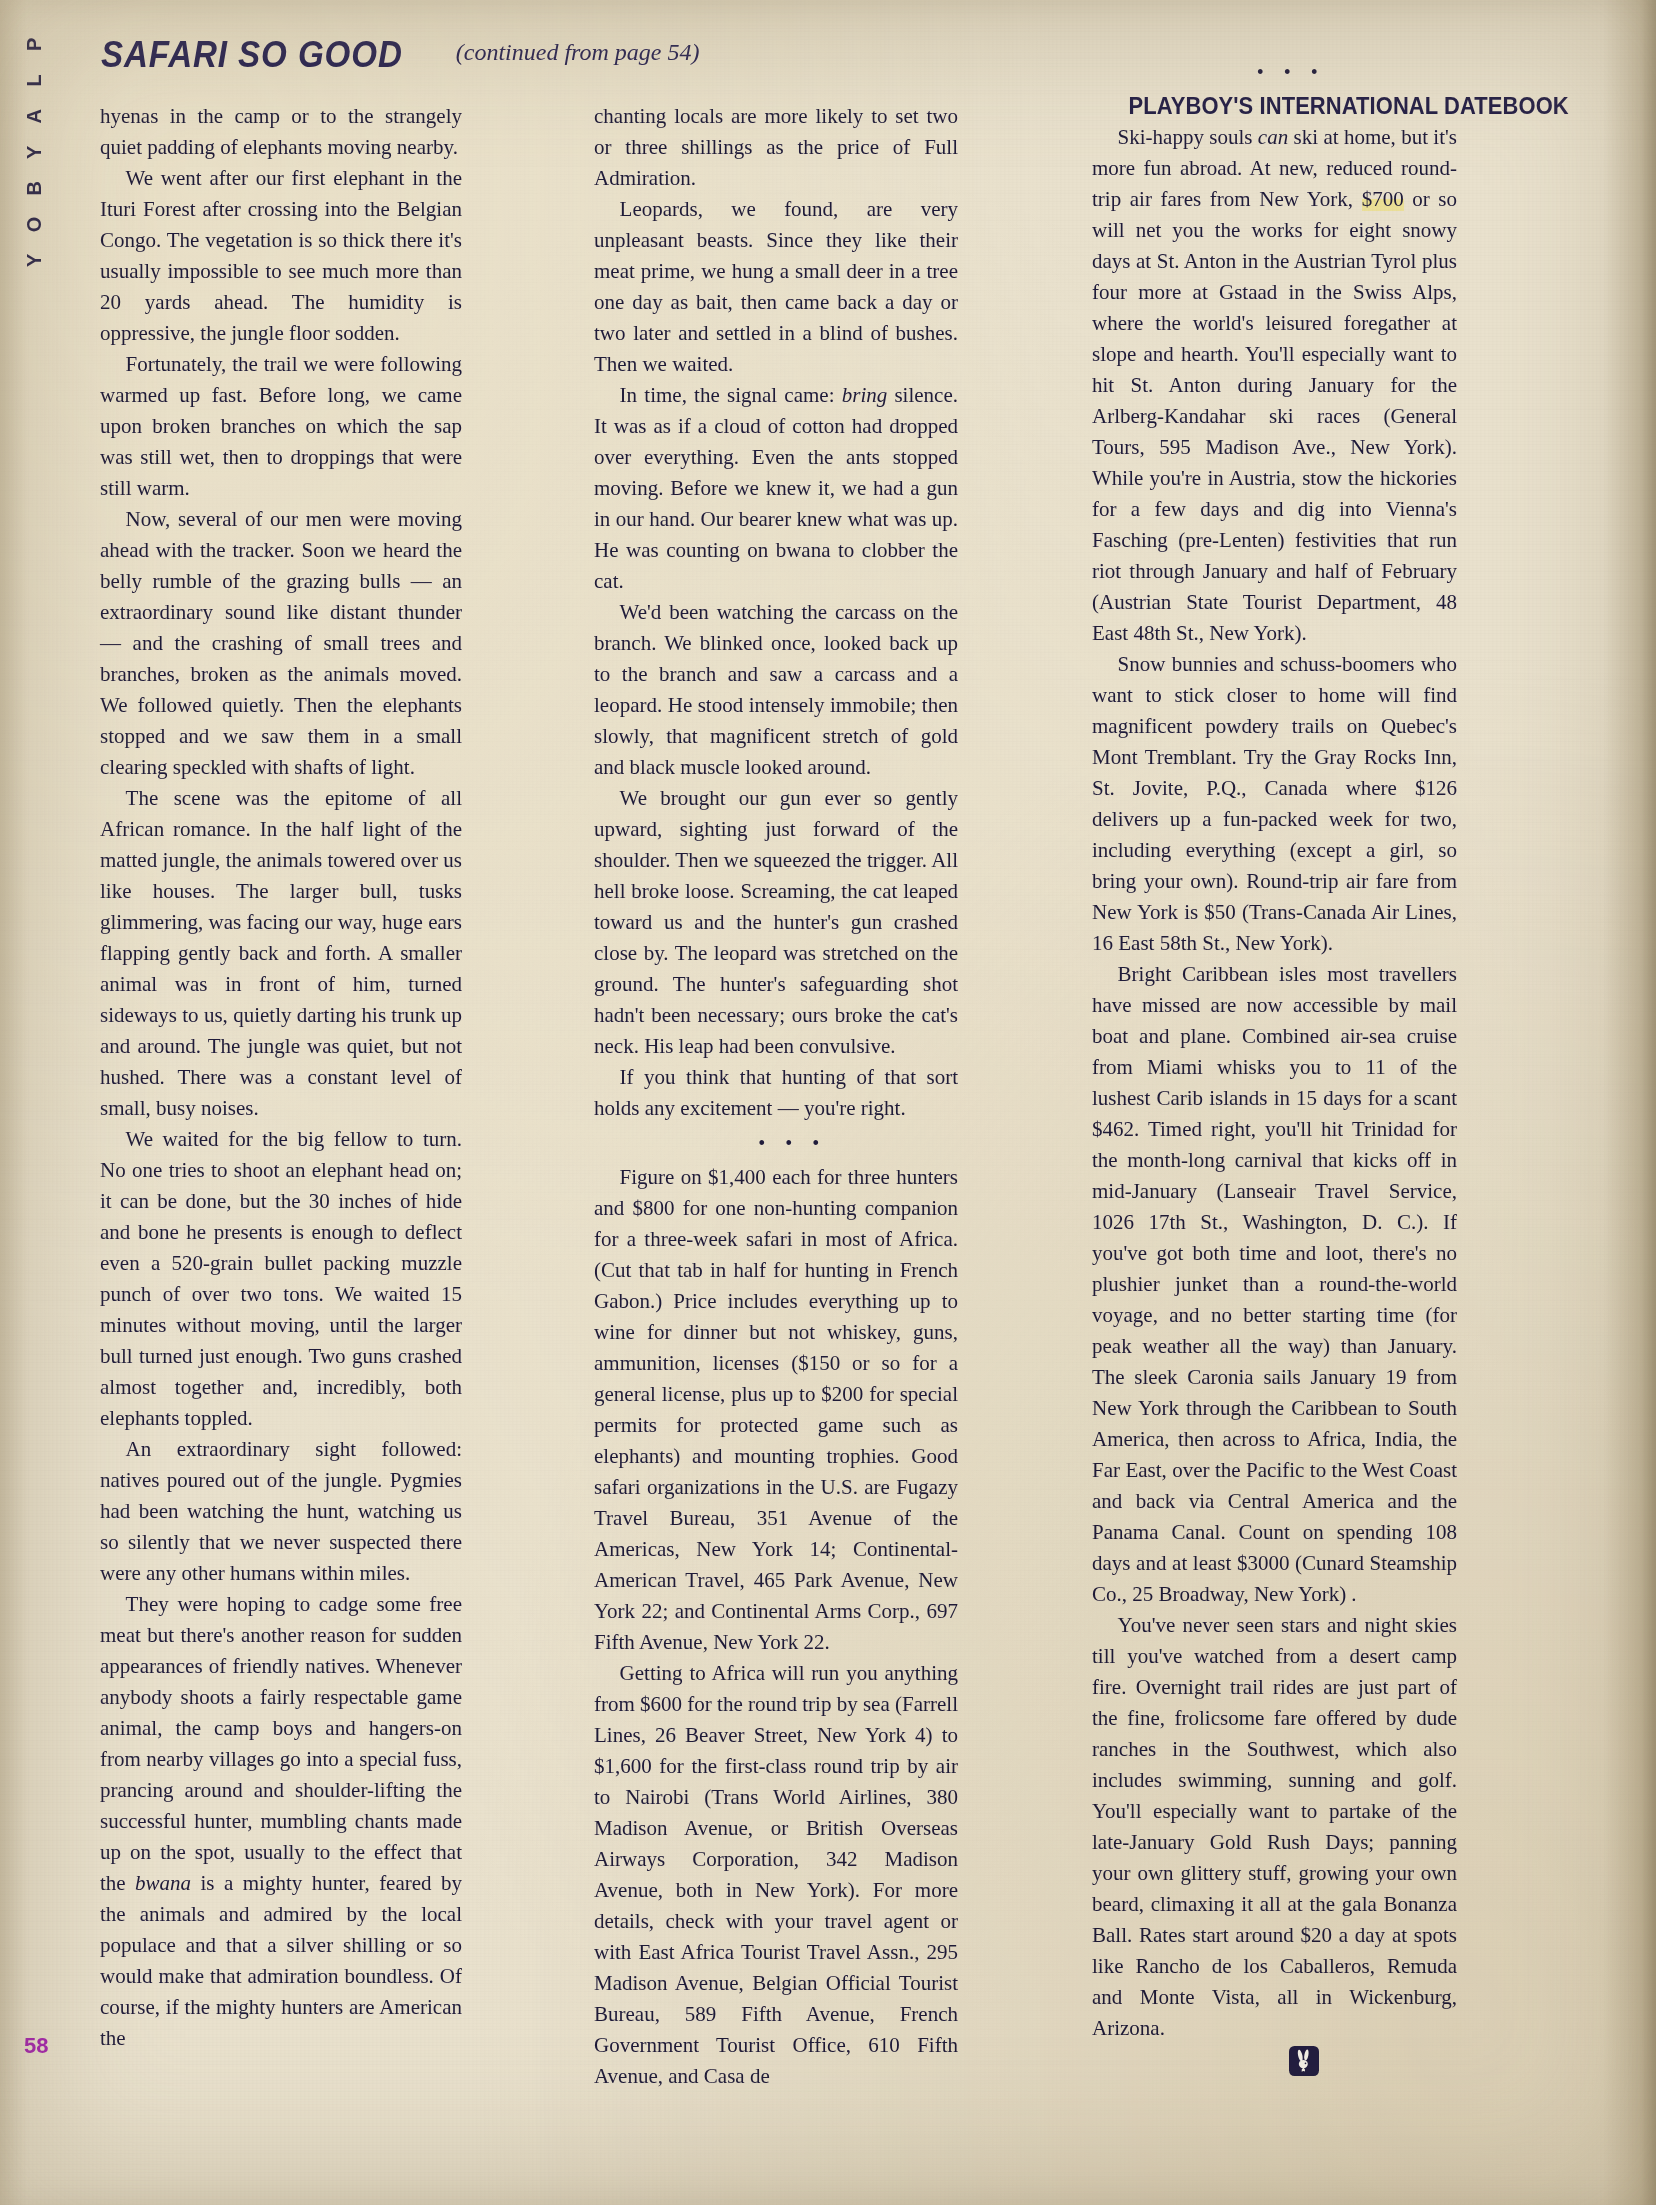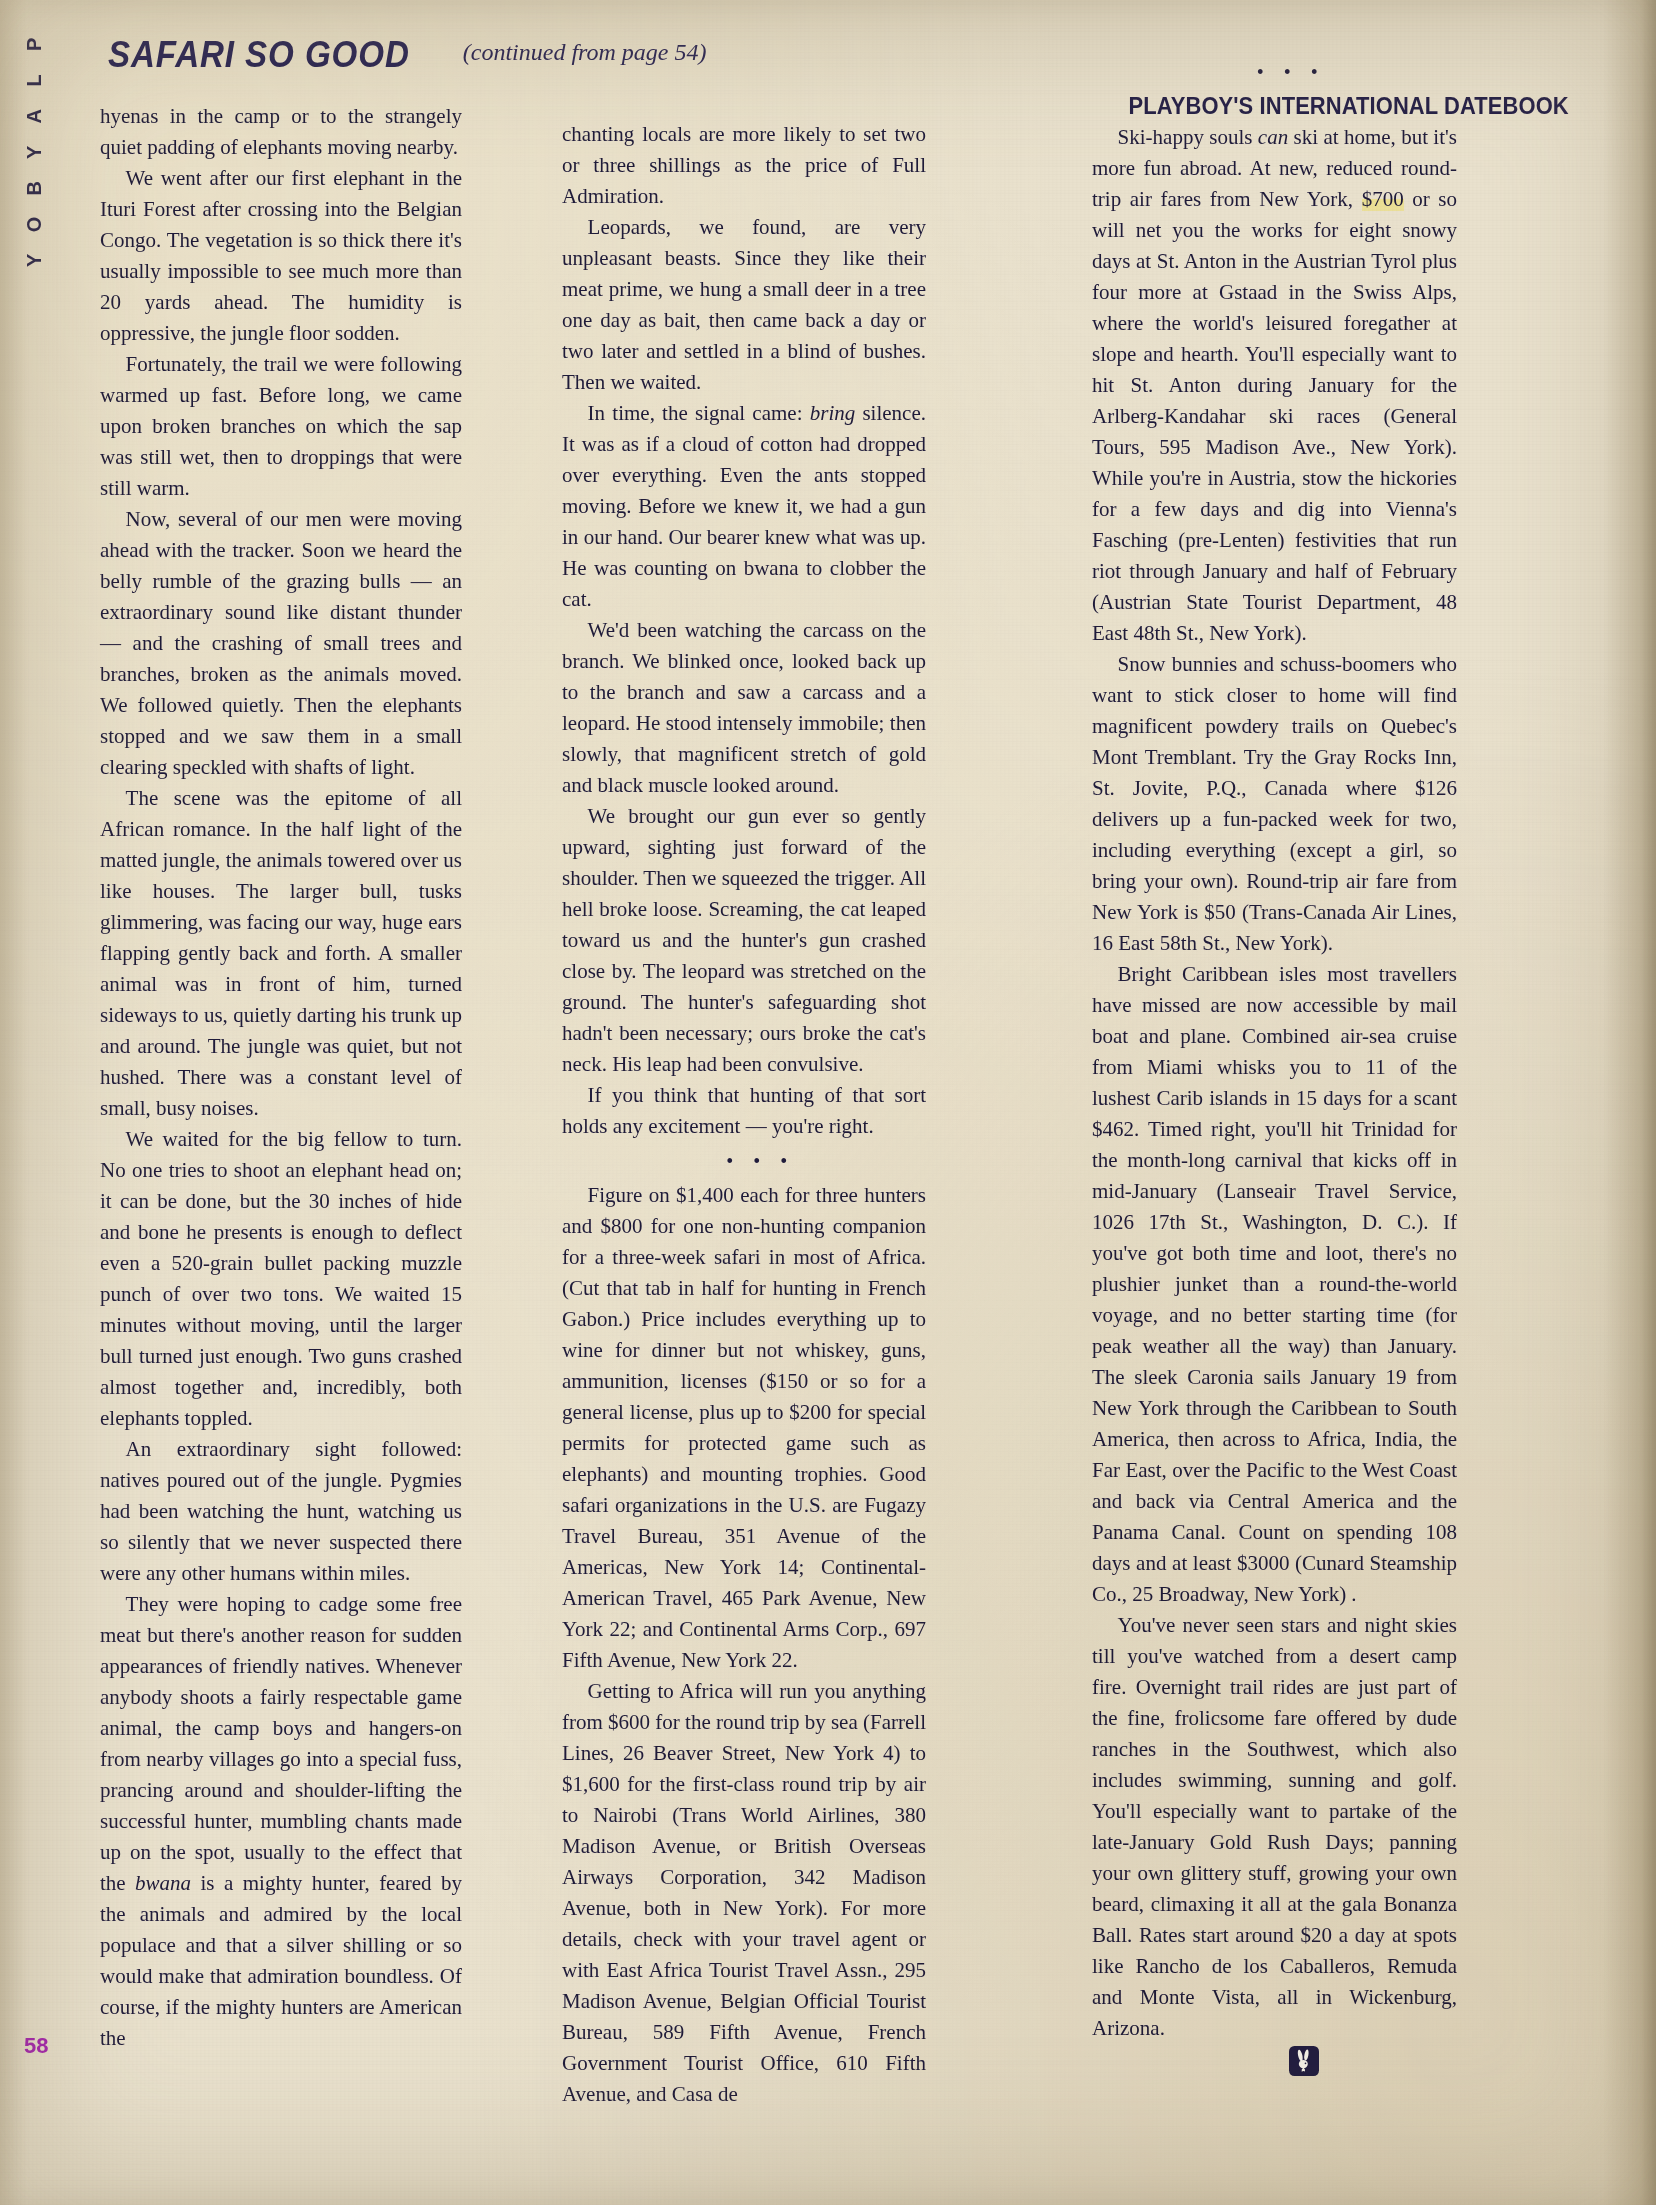--- a/index.html
+++ b/index.html
@@ -73,21 +73,21 @@
   }
   #running-head span {
     display: block;
     transform: rotate(-90deg);
     transform-origin: center center;
   }
 
   
   #title-block {
     position: absolute;
-    left: 108px;
+    left: 101px;
     top: 34px;
     width: 606px;
     white-space: nowrap;
   }
   #article-title {
     display: inline-block;
     font-family: "Liberation Sans", "DejaVu Sans", sans-serif;
     font-weight: bold;
     font-style: italic;
     font-size: 36px;
@@ -114,21 +114,21 @@
     text-align: justify;
     color: #1f1b3a;
   }
   .col p {
     margin: 0;
     text-indent: 25.6px;
   }
   .col p.noindent { text-indent: 0; }
 
   #col1 { left: 100px;  top: 101px;  width: 362px; }
-  #col2 { left: 562px;  top: 101px;  width: 364px; margin-top: 18px; }
+  #col2 { left: 594px;  top: 101px;  width: 364px; }
   #col3 { left: 1092px; top: 53px;   width: 365px; }
 
   
   .section-head {
     font-family: "Liberation Sans", "DejaVu Sans", sans-serif;
     font-weight: bold;
     font-size: 23.6px;
     letter-spacing: 0.1px;
     color: #241f46;
     text-align: center;

